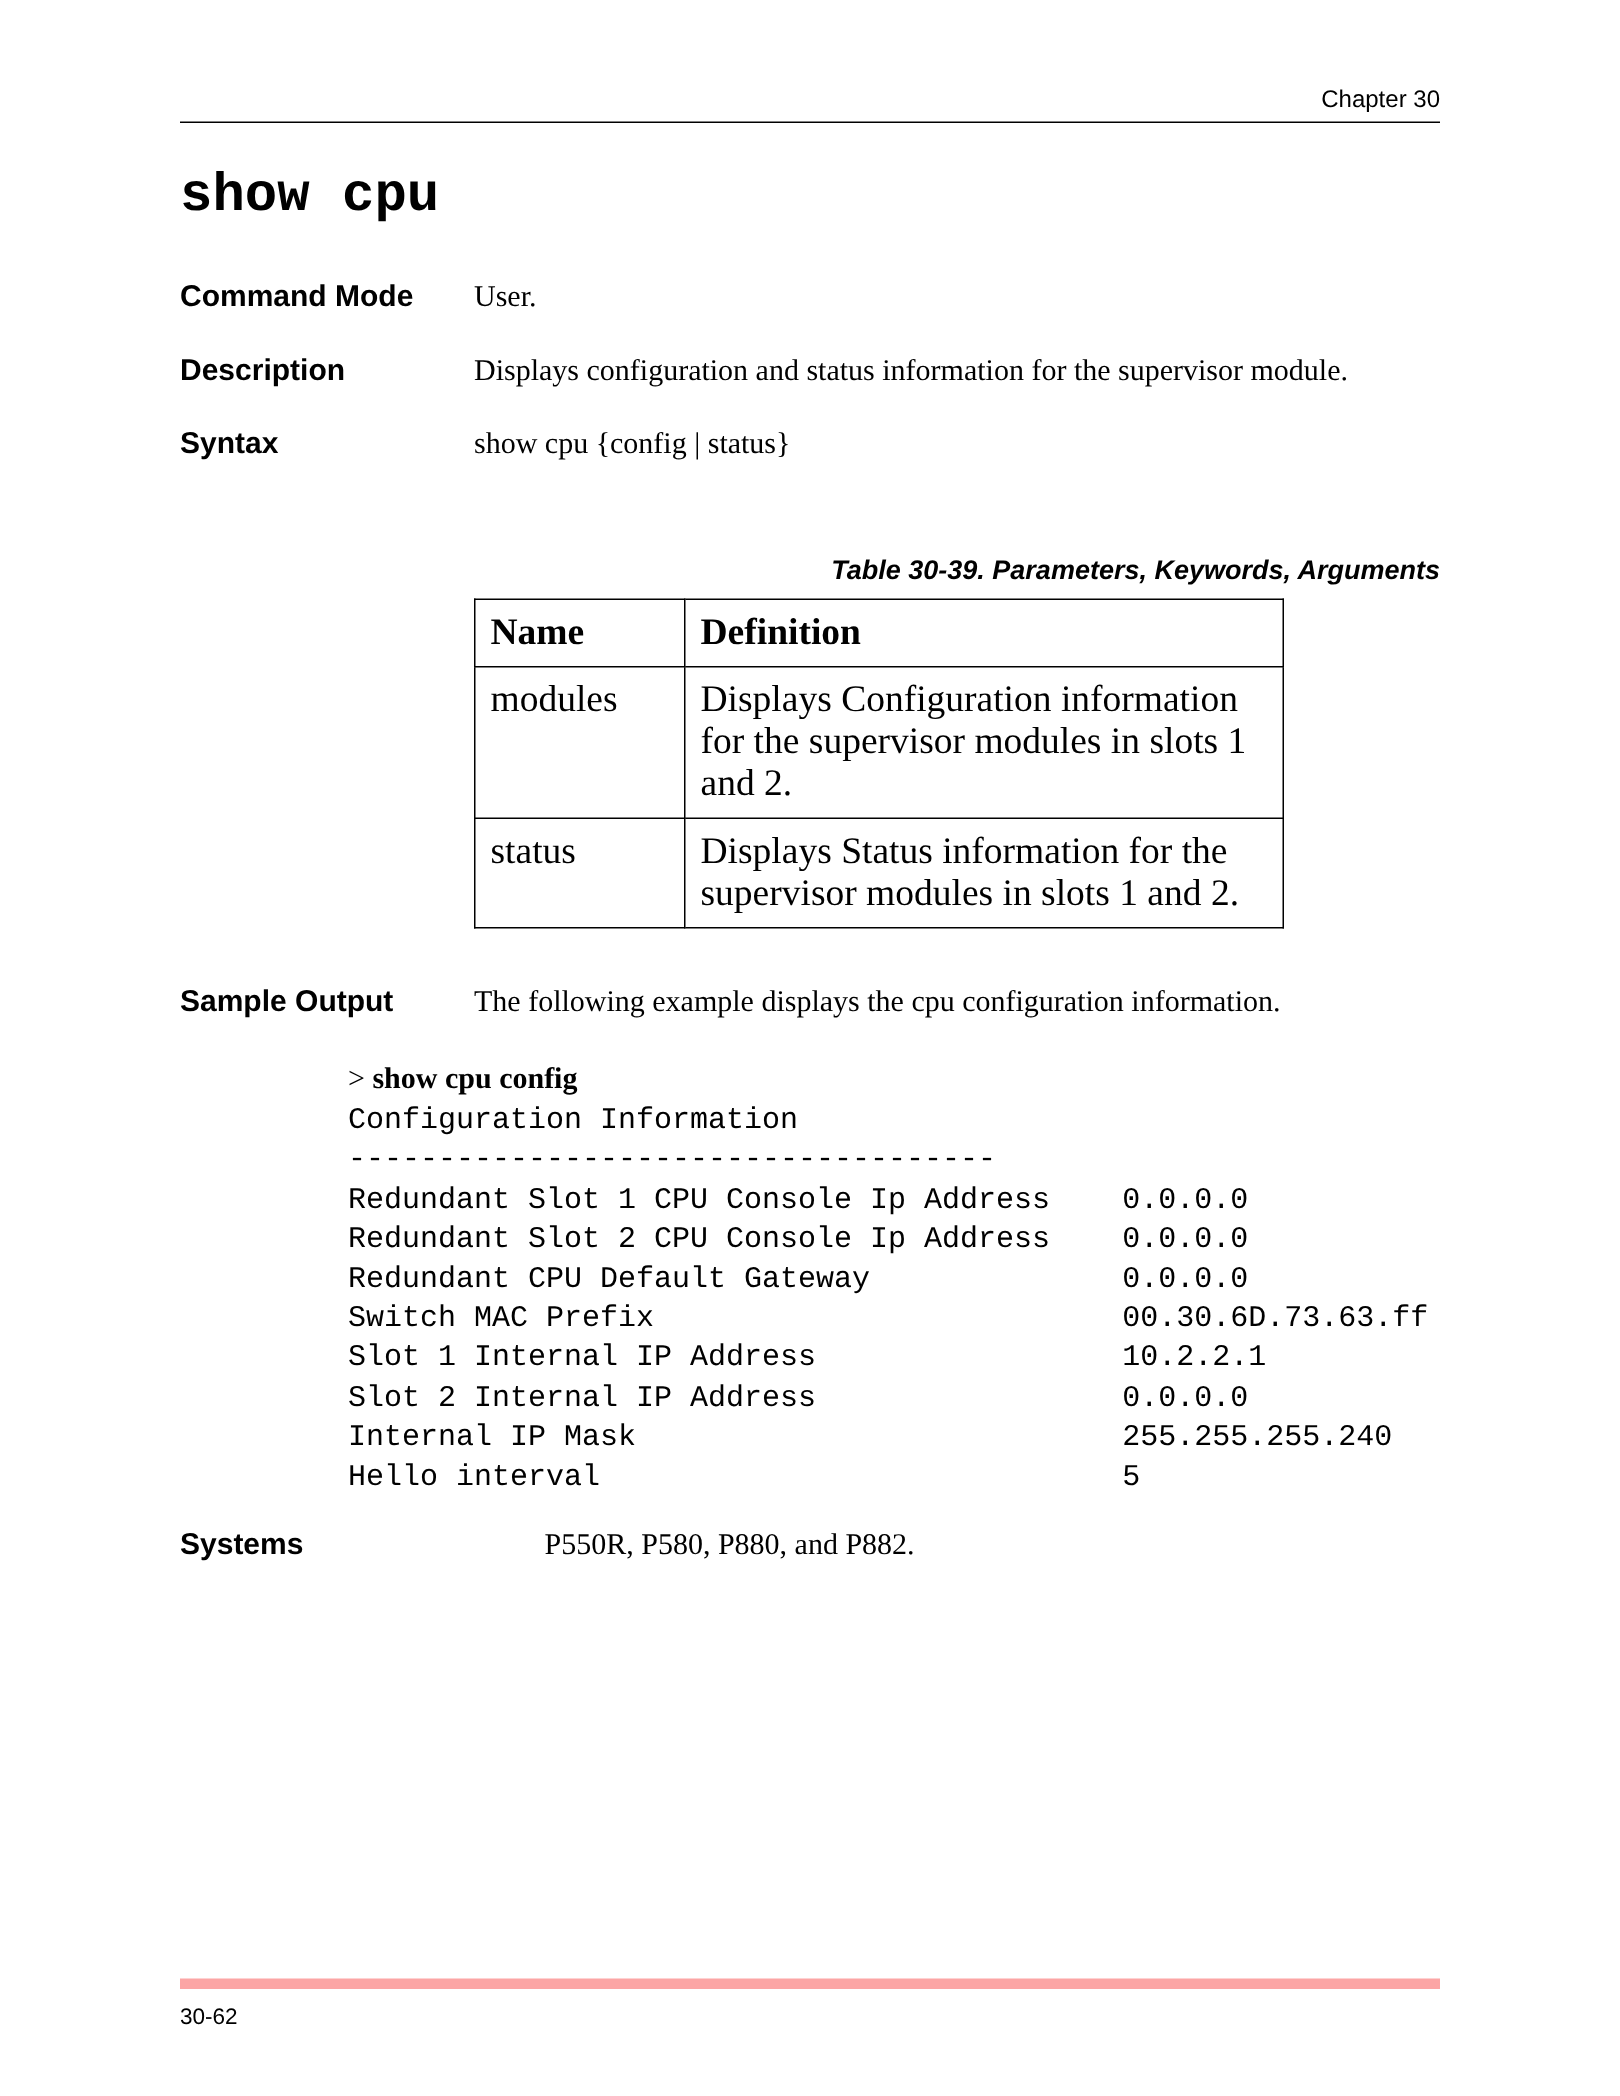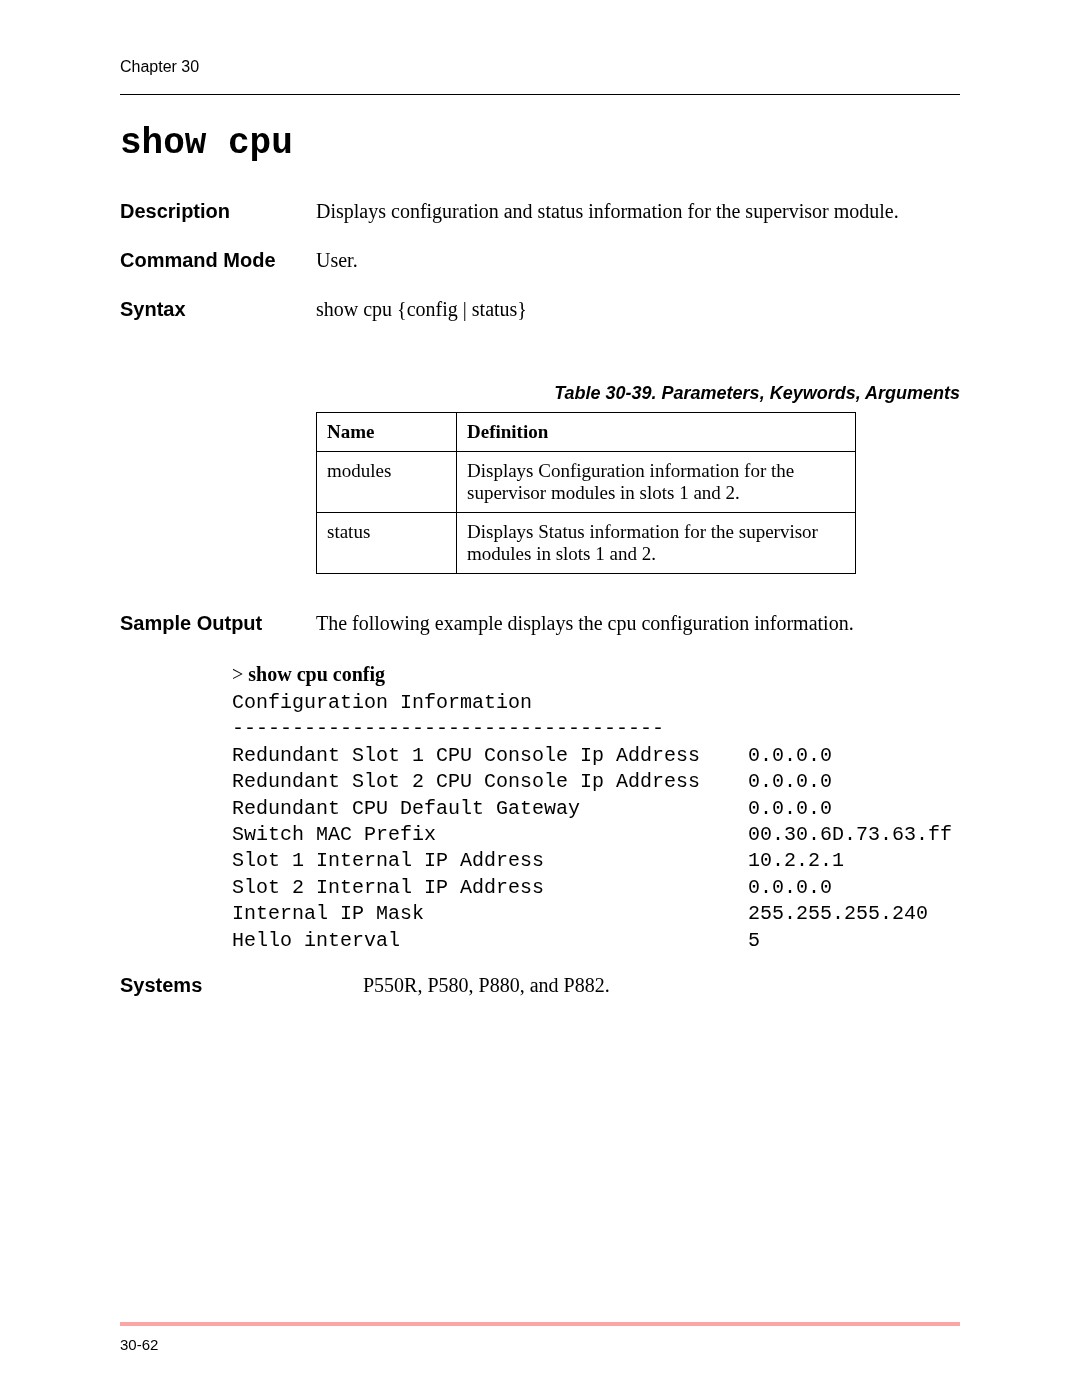--- a/index.html
+++ b/index.html
@@ -10,21 +10,22 @@
     font-family: "Times New Roman", Times, serif;
     color: #000;
     position: relative;
   }
   .page {
     padding: 58px 120px 0 120px;
   }
   .chapter-label {
     font-family: Arial, Helvetica, sans-serif;
     font-size: 16px;
-    margin-bottom: 18px;
+    margin-bottom: 5px;
+    text-align: right;
   }
   .top-rule {
     border: none;
     border-top: 1.5px solid #000;
     margin-bottom: 28px;
   }
   .command-title {
     font-family: Liberation Mono, monospace;
     font-size: 36px;
     font-weight: bold;
@@ -62,21 +63,21 @@
   }
   table.params {
     border-collapse: collapse;
     width: 100%;
     max-width: 540px;
   }
   table.params th, table.params td {
     border: 1.5px solid #000;
     text-align: left;
     vertical-align: top;
-    font-size: 19px;
+    font-size: 25px;
     padding: 8px 10px;
   }
   table.params th {
     font-weight: bold;
   }
   table.params th:first-child, table.params td:first-child {
     width: 140px;
   }
   .sample-intro {
     font-size: 20px;
@@ -101,47 +102,47 @@
     display: flex;
     margin-bottom: 4px;
     align-items: baseline;
   }
   .systems-row { margin-top: 18px; gap: 47px; }
   .footer {
     position: absolute;
     bottom: 44px;
     left: 120px;
     right: 120px;
-    border-top: 4px solid #fca5a5;
+    border-top: 7px solid #fca5a5;
     padding-top: 10px;
     display: flex;
     justify-content: space-between;
     font-family: Arial, Helvetica, sans-serif;
     font-size: 15px;
     flex-direction: column;
   }
 </style>
 </head>
 <body>
 
 <div class="page">
 
   <div class="chapter-label">Chapter 30</div>
   <hr class="top-rule">
 
   <h1 class="command-title">show cpu</h1>
 
   <div class="section-row">
+    <div class="section-label">Command Mode</div>
+    <div class="section-body">User.</div>
+  </div>
+
+  <div class="section-row">
     <div class="section-label">Description</div>
     <div class="section-body">Displays configuration and status information for the supervisor module.</div>
-  </div>
-
-  <div class="section-row">
-    <div class="section-label">Command Mode</div>
-    <div class="section-body">User.</div>
   </div>
 
   <div class="section-row">
     <div class="section-label">Syntax</div>
     <div class="section-body">show cpu {config | status}</div>
   </div>
 
   <div class="table-block">
     <div class="table-caption">Table 30-39.  Parameters, Keywords, Arguments</div>
     <table class="params">

